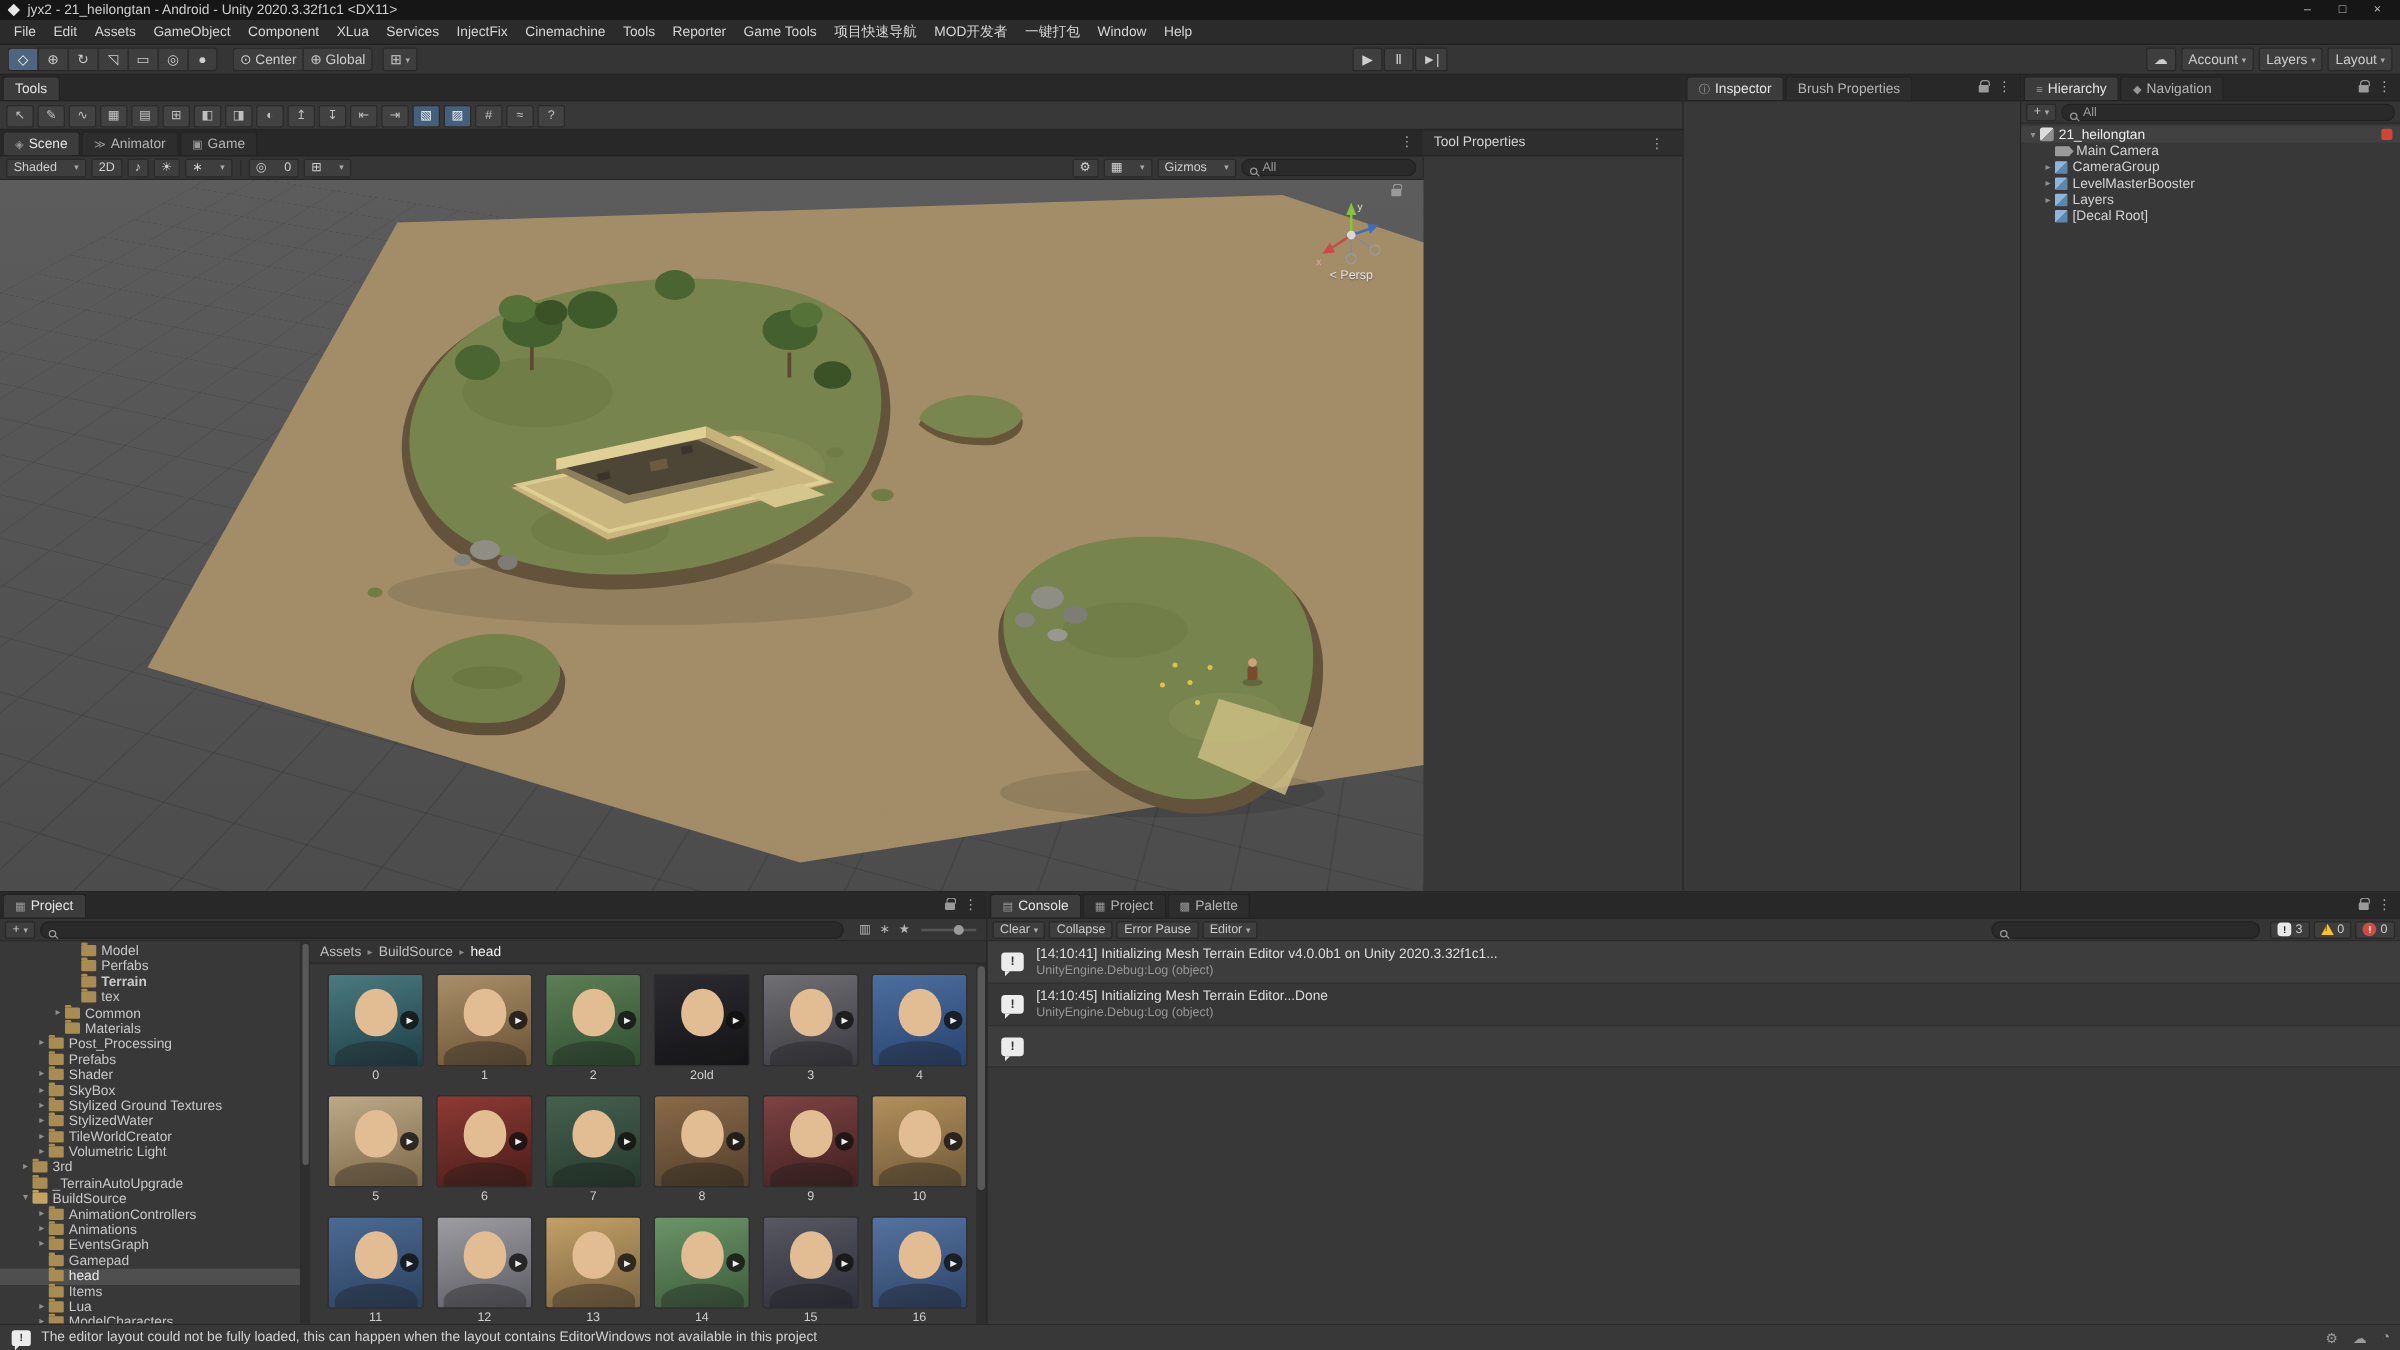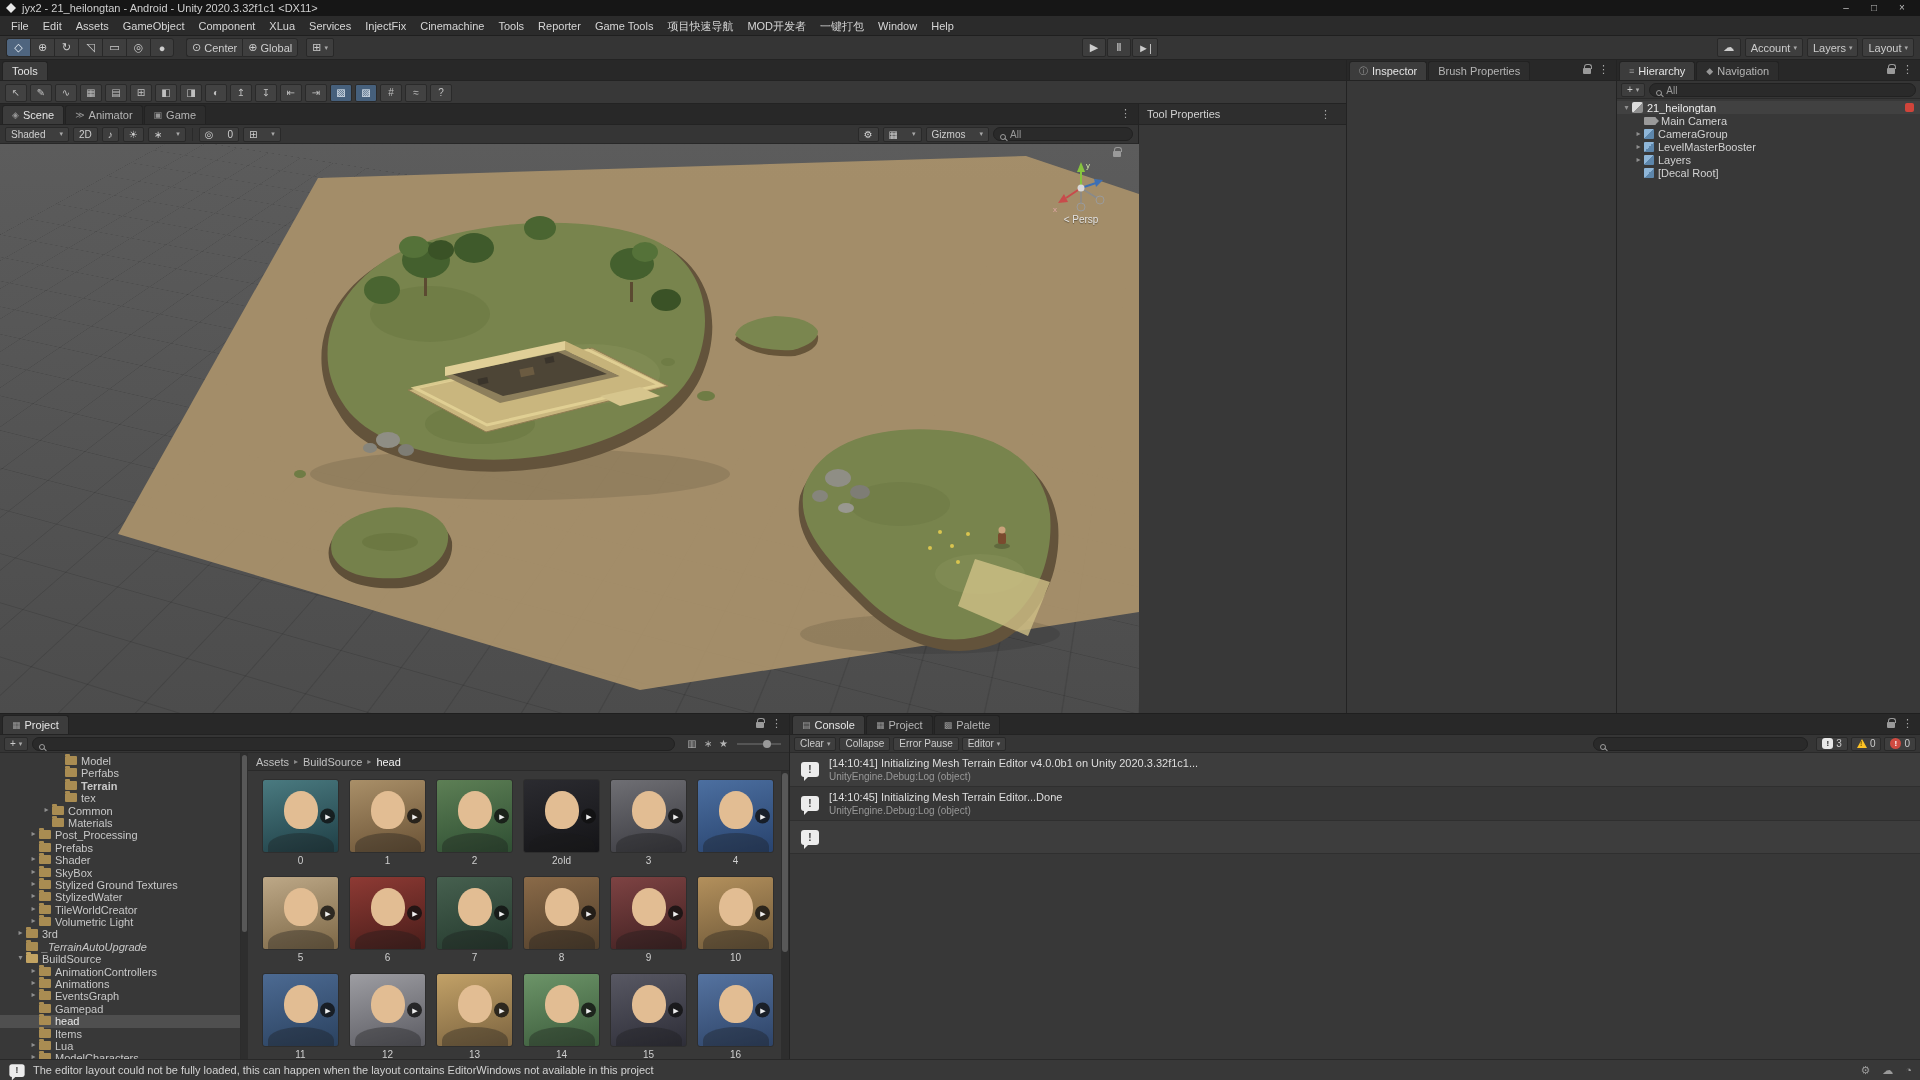--- a/index.html
+++ b/index.html
@@ -632,21 +632,21 @@
         <div class="trow" style="padding-left: 28px;">
           <span class="arrow">▸</span>
           <span class="ico-folder"></span>
           <span>Volumetric Light</span>
         </div>
         <div class="trow" style="padding-left: 15px;">
           <span class="arrow">▸</span>
           <span class="ico-folder"></span>
           <span>3rd</span>
         </div>
-        <div class="trow" style="padding-left: 15px; font-style: italic;">
+        <div class="trow" style="padding-left: 15px;">
           <span class="arrow"></span>
           <span class="ico-folder"></span>
           <span>_TerrainAutoUpgrade</span>
         </div>
         <div class="trow" style="padding-left: 15px;">
           <span class="arrow">▾</span>
           <span class="ico-folder open"></span>
           <span>BuildSource</span>
         </div>
         <div class="trow" style="padding-left: 28px;">

